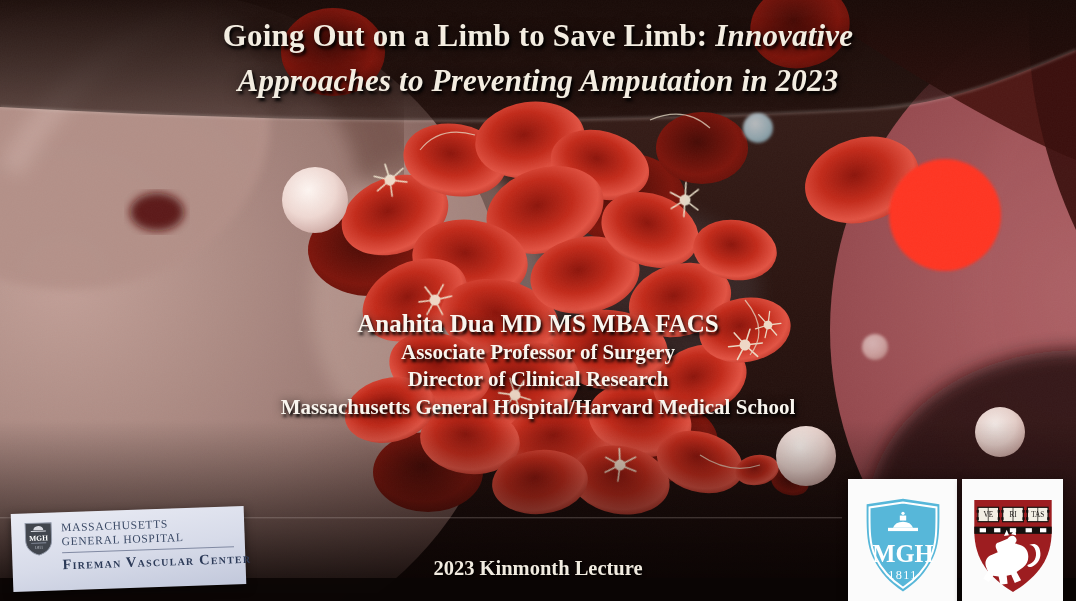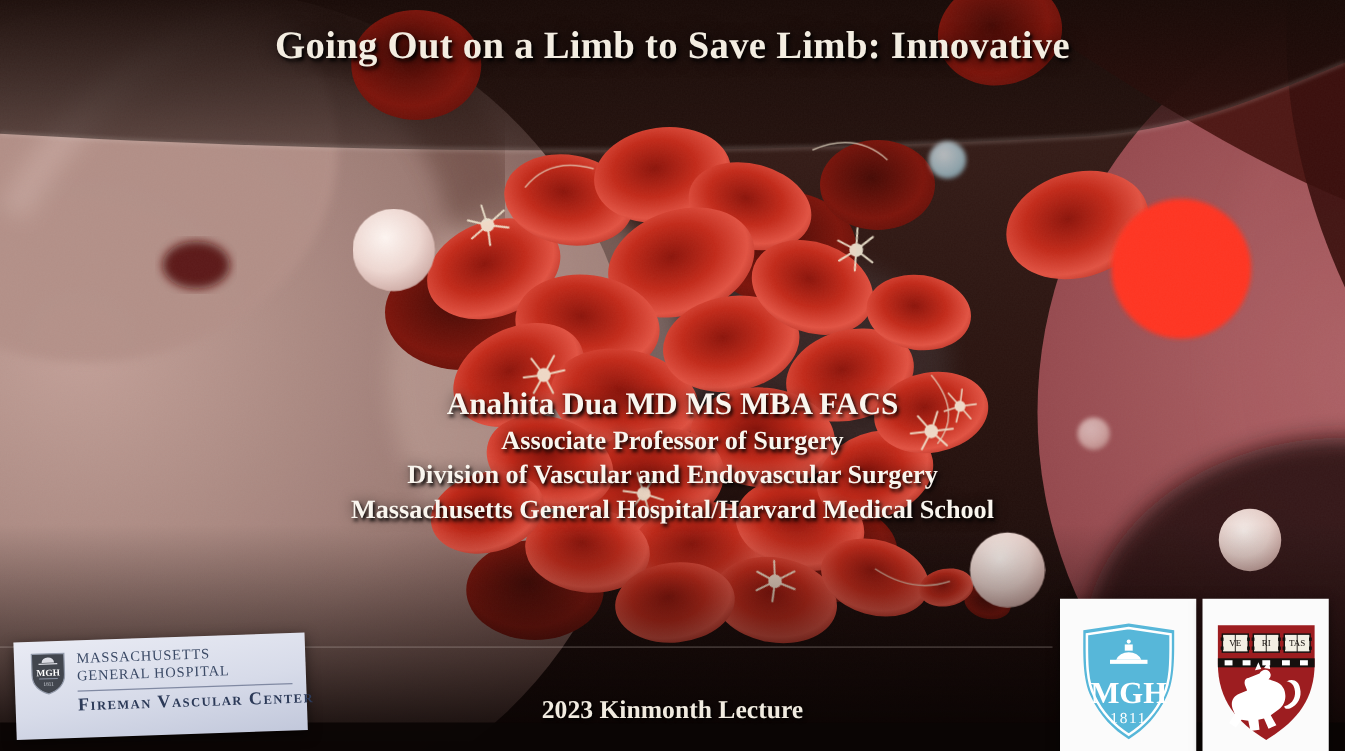--- a/index.html
+++ b/index.html
@@ -8,21 +8,21 @@
     background:#1c0d0a;font-family:"Liberation Serif",serif;
   }
   .bg{position:absolute;inset:0;}
   
   .title{
     position:absolute;top:13px;left:0;right:0;text-align:center;
     font-weight:bold;font-size:31px;line-height:45px;color:#f3ede1;
     text-shadow:2px 3px 3px rgba(0,0,0,.95),0 1px 14px rgba(0,0,0,.6);
     letter-spacing:.2px;
   }
-  .title .it{}
+  .title .it{font-style:italic;}
   .credits{
     position:absolute;top:308px;left:0;right:0;text-align:center;
     color:#f9f5ee;font-weight:bold;
     text-shadow:1.5px 2.5px 3px rgba(0,0,0,.95),0 0 10px rgba(0,0,0,.55);
   }
   .credits .name{font-size:25px;line-height:31px;}
   .credits .line{font-size:21px;line-height:27.4px;}
   .footer{
     position:absolute;top:557px;left:0;right:0;text-align:center;
     font-weight:bold;font-size:20.5px;color:#f1ebe0;
@@ -215,26 +215,27 @@
 
     <g>
       <rect x="0" y="420" width="1076" height="181" fill="url(#vig)"></rect>
       <rect x="0" y="578" width="1076" height="23" fill="#0b0504" opacity=".92"></rect>
       <rect x="0" y="517" width="842" height="1.4" fill="#d8c8c4" opacity=".22"></rect>
     </g>
   </svg>
 
   <div class="title">
     <div><span>Going Out on a Limb to Save Limb: </span><span class="it">Innovative</span></div>
+    <div class="it">Approaches to Preventing Amputation in 2023</div>
   </div>
 
   <div class="credits">
     <div class="name">Anahita Dua MD MS MBA FACS</div>
     <div class="line">Associate Professor of Surgery</div>
-    <div class="line">Division of Vascular and Endovascular Surgery</div>
+    <div class="line">Director of Clinical Research</div>
     <div class="line">Massachusetts General Hospital/Harvard Medical School</div>
   </div>
 
   <div class="footer">2023 Kinmonth Lecture</div>
 
   <div class="fvc">
     <div class="fvc-row">
       <svg width="28" height="34" viewBox="0 0 28 34">
         <path d="M1,1 H27 V18 C27,26 21,31 14,33 C7,31 1,26 1,18 Z" fill="#42464e" stroke="#959cac" stroke-width="1"></path>
         <path d="M9,8 a5,4.2 0 0 1 10,0 z" fill="#dcdde4"></path>

